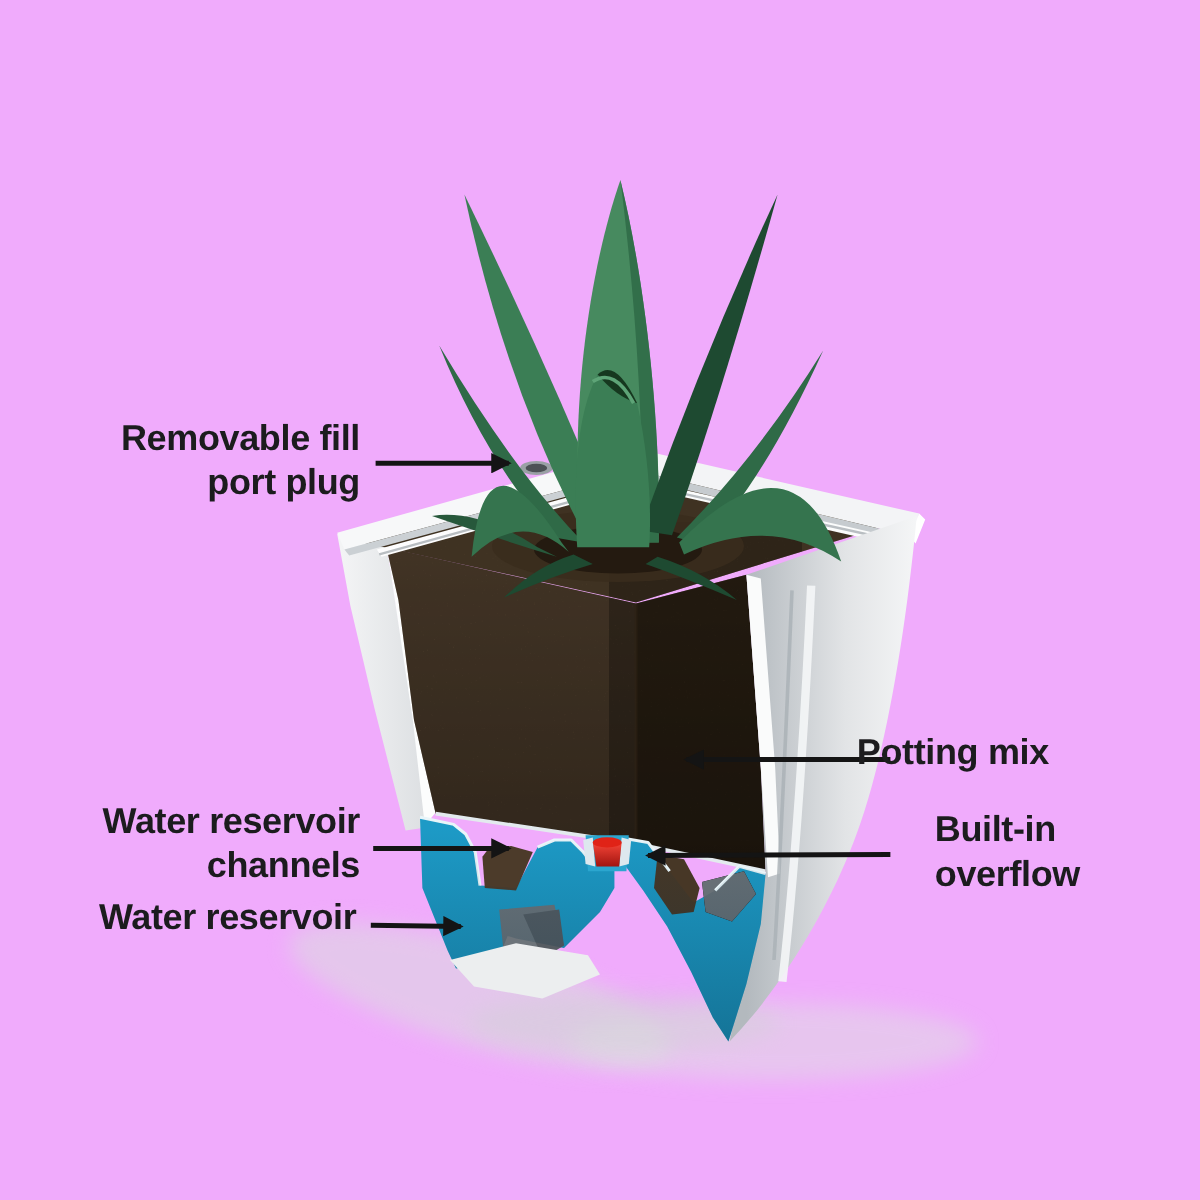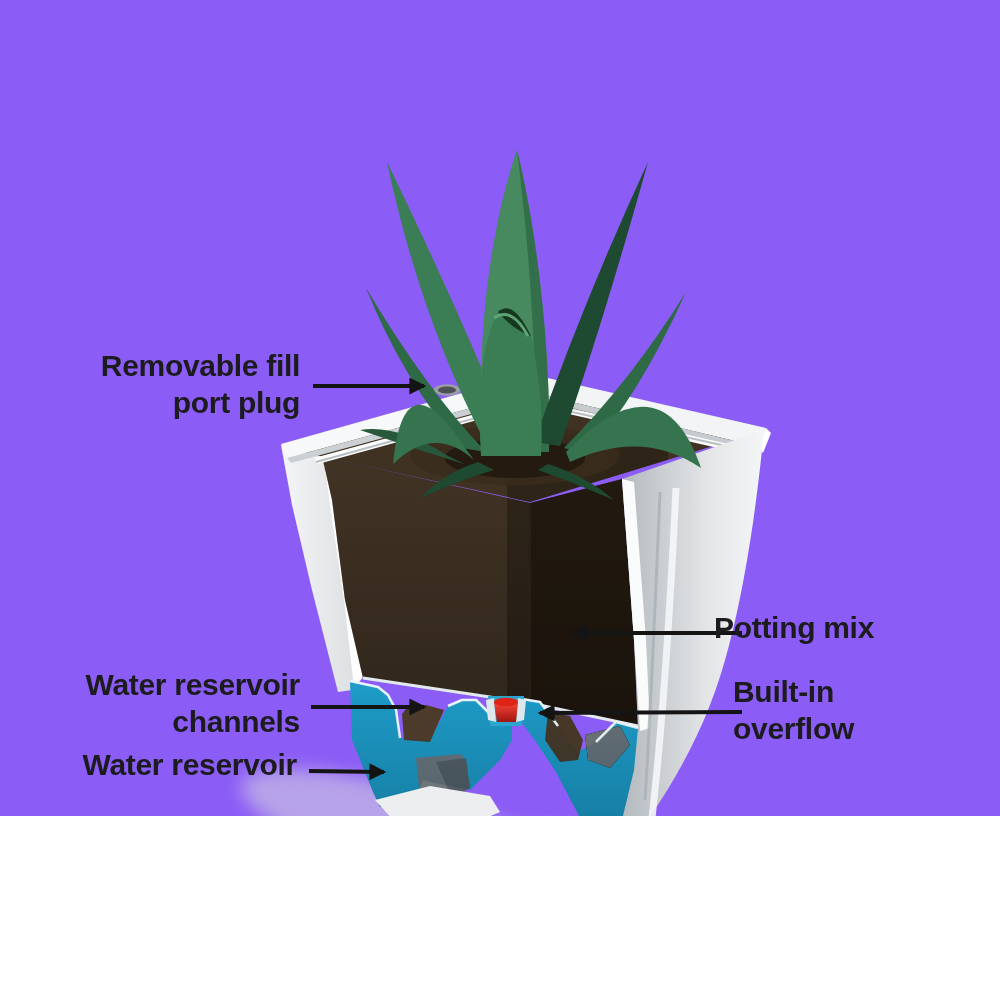--- a/index.html
+++ b/index.html
@@ -1,26 +1,26 @@
 <!DOCTYPE html>
 <html><head>
 <meta charset="utf-8">
 <style>
   html,body{margin:0;padding:0;background:#ffffff;}
-  .stage{position:relative;width:1000px;height:816px;background:#8b5cf6;overflow:hidden;
+  .stage{position:relative;width:1000px;height:1000px;background:#f0abfc;overflow:hidden;
          font-family:"Liberation Sans","DejaVu Sans",sans-serif;}
   .stage svg{position:absolute;left:0;top:0;width:1000px;height:1000px;}
   .label{position:absolute;font-weight:700;font-size:30px;line-height:37px;
          color:#1c1c1e;white-space:pre-line;letter-spacing:-0.3px;}
   .label.right{text-align:right;}
   #lbl-fill{right:700px;top:347px;}
   #lbl-channels{right:700px;top:666px;}
   #lbl-reservoir{right:703px;top:746px;}
   #lbl-potting{left:714px;top:609px;}
-  #lbl-overflow{left:733px;top:673px;}
+  #lbl-overflow{left:779px;top:673px;}
 </style>
 </head>
 <body>
 
 <div class="stage">
 
 <svg viewBox="0 0 1000 1000" aria-hidden="true">
   <defs>
     <marker id="ah" viewBox="0 0 10 10" refX="8.6" refY="5" markerWidth="24" markerHeight="17" markerUnits="userSpaceOnUse" orient="auto-start-reverse">
       <path d="M0,0 L10,5 L0,10 z" fill="#141414"></path>

